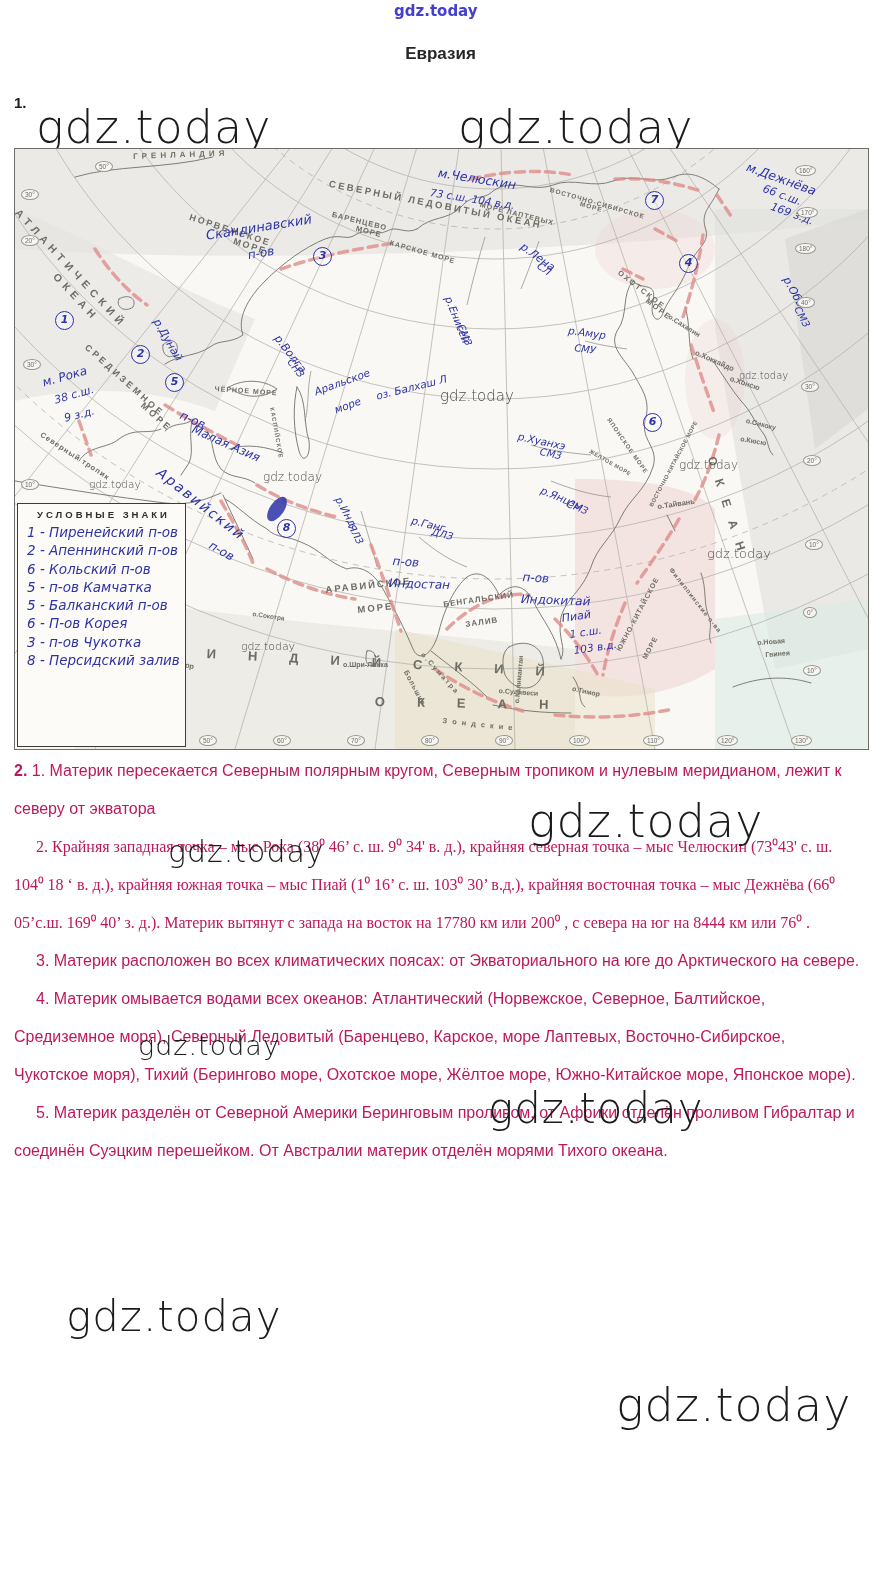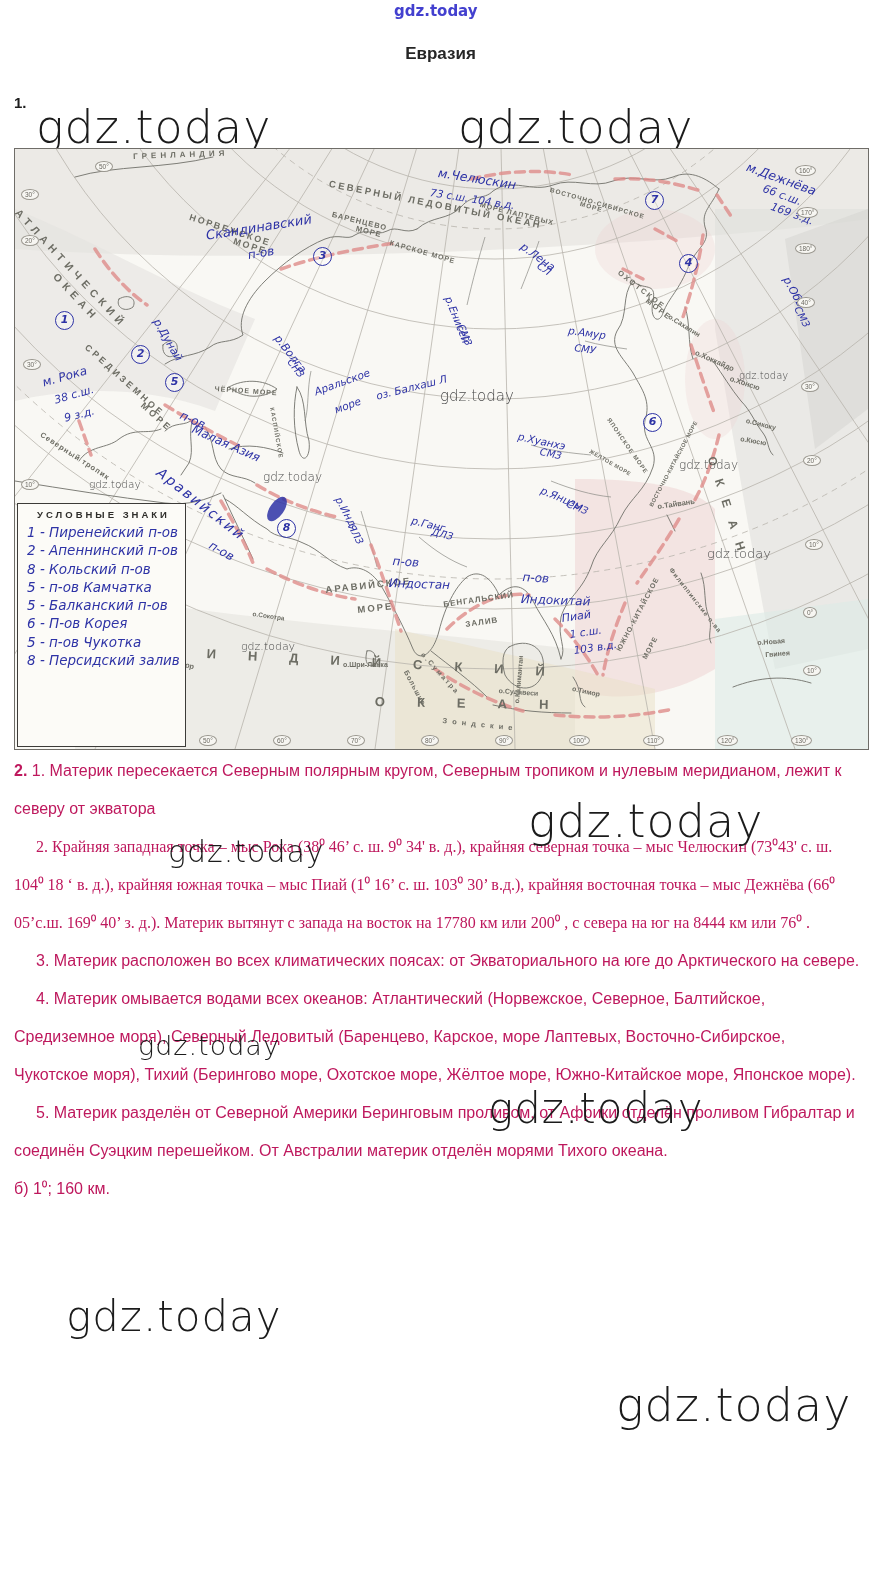--- a/index.html
+++ b/index.html
@@ -302,37 +302,36 @@
       <div class="ml mt" style="left: 628px; top: 586px;">110°</div>
       <div class="ml mt" style="left: 702px; top: 586px;">120°</div>
       <div class="ml mt" style="left: 776px; top: 586px;">130°</div>
     </div>
 
   <div id="legend">
     <div class="legend-title">УСЛОВНЫЕ ЗНАКИ</div>
     <div id="legend-items">
         <div class="legend-item">1 - Пиренейский п-ов</div>
         <div class="legend-item">2 - Апеннинский п-ов</div>
-        <div class="legend-item">8 - Кольский п-ов</div>
+        <div class="legend-item">6 - Кольский п-ов</div>
         <div class="legend-item">5 - п-ов Камчатка</div>
         <div class="legend-item">5 - Балканский п-ов</div>
         <div class="legend-item">6 - П-ов Корея</div>
-        <div class="legend-item">5 - п-ов Чукотка</div>
+        <div class="legend-item">3 - п-ов Чукотка</div>
         <div class="legend-item">8 - Персидский залив</div>
       </div>
   </div>
 </div>
 
 <div id="answers">
   <p class="mt16"><span class="qlabel">2.</span> <span>1. Материк пересекается Северным полярным кругом, Северным тропиком и нулевым меридианом, лежит к северу от экватора</span></p>
   <p class="mt22 ind">2. Крайняя западная точка – мыс Рока (38⁰ 46’ с. ш. 9⁰ 34' в. д.), крайняя северная точка – мыс Челюскин (73⁰43' с. ш. 104⁰ 18 ‘ в. д.), крайняя южная точка – мыс Пиай (1⁰ 16’ с. ш. 103⁰ 30’ в.д.), крайняя восточная точка – мыс Дежнёва (66⁰ 05’с.ш. 169⁰ 40’ з. д.). Материк вытянут с запада на восток на 17780 км или 200⁰ , с севера на юг на 8444 км или 76⁰ .</p>
   <p class="mt14 ind">3. Материк расположен во всех климатических поясах: от Экваториального на юге до Арктического на севере.</p>
   <p class="mt14 ind">4. Материк омывается водами всех океанов: Атлантический (Норвежское, Северное, Балтийское, Средиземное моря), Северный Ледовитый (Баренцево, Карское, море Лаптевых, Восточно-Сибирское, Чукотское моря), Тихий (Берингово море, Охотское море, Жёлтое море, Южно-Китайское море, Японское море).</p>
   <p class="mt36 ind">5. Материк разделён от Северной Америки Беринговым проливом, от Африки отделён проливом Гибралтар и соединён Суэцким перешейком. От Австралии материк отделён морями Тихого океана.</p>
-  <p class="mt24 ml30">б) 1⁰; 160 км.</p>
 </div>
 
 <div class="wm wm-xl" style="left:528px;top:794px;">gdz.today</div>
 <div class="wm wm-md" style="left:168px;top:834px;">gdz.today</div>
 <div class="wm wm-sm" style="left:138px;top:1030px;">gdz.today</div>
 <div class="wm wm-lg" style="left:488px;top:1084px;">gdz.today</div>
 <div class="wm wm-lg" style="left:66px;top:1292px;">gdz.today</div>
 <div class="wm wm-xl" style="left:616px;top:1378px;">gdz.today</div>
 
 </body></html>

